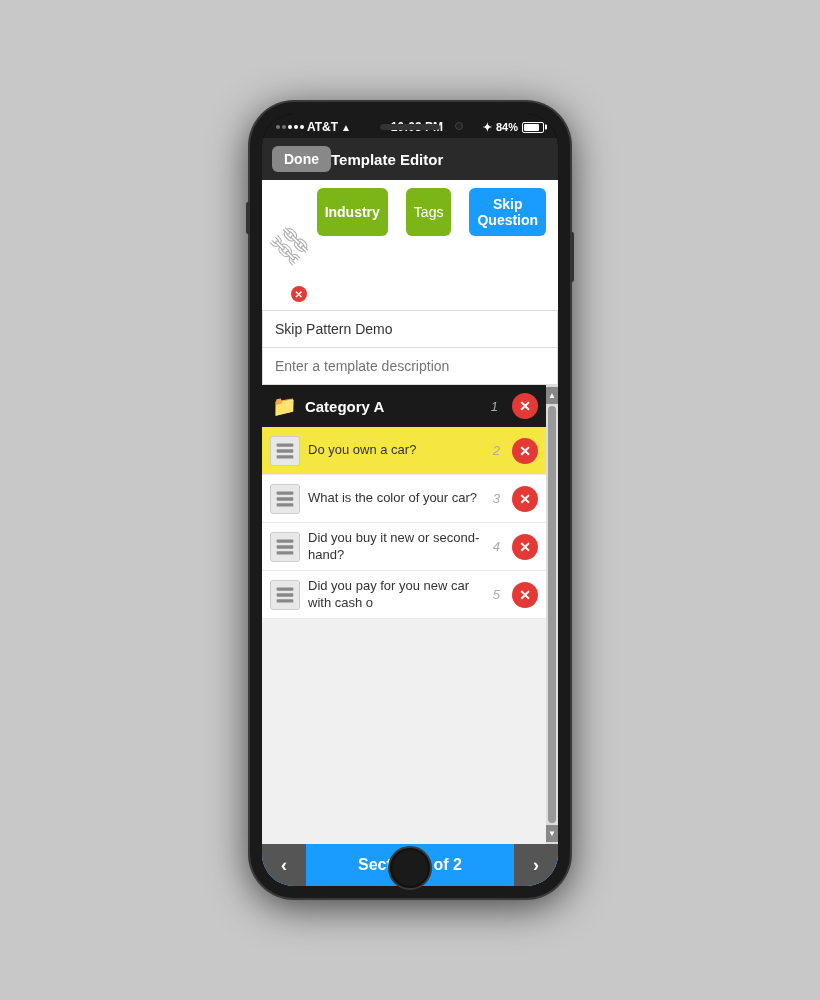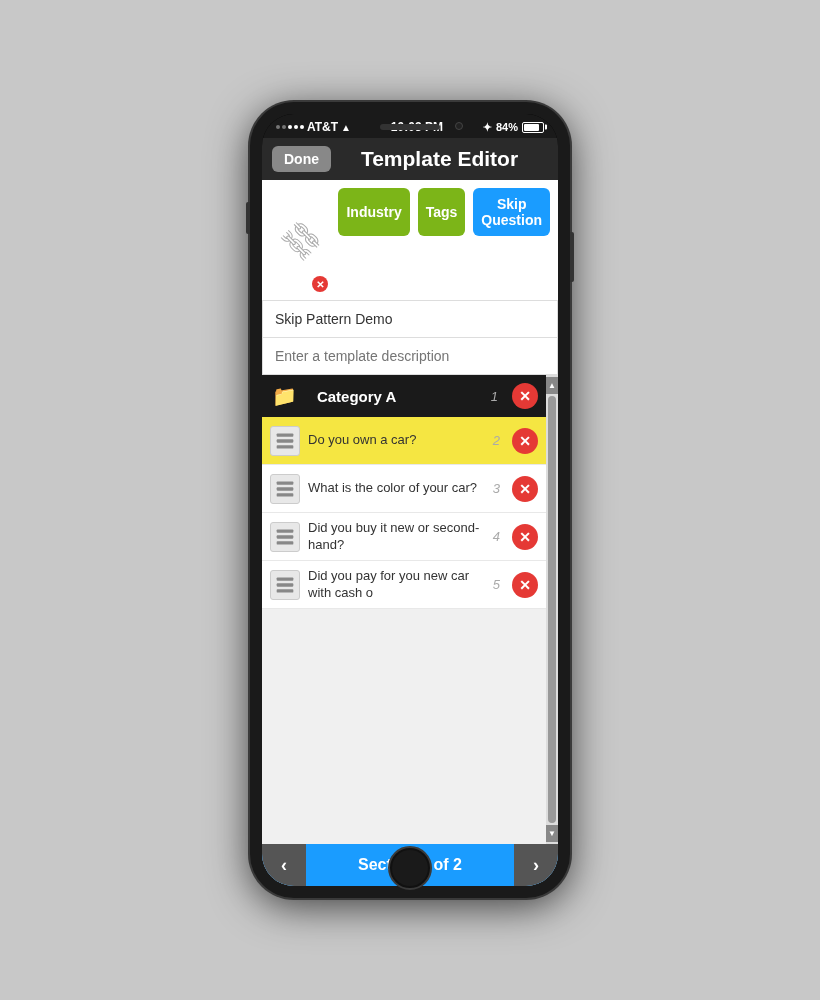--- a/index.html
+++ b/index.html
@@ -167,23 +167,22 @@
       border-radius: 6px;
       padding: 5px 12px;
       font-size: 14px;
       font-weight: 600;
       cursor: pointer;
       text-align: center;
     }
 
     .nav-title {
       flex: 1;
-      text-align: center;
-      color: white;
-      font-size: 21px;
+      color: white;
+      font-size: 15px;
       font-weight: 700;
     }
 
     
     .content-area {
       flex: 1;
       background: #f0f0f0;
       overflow: hidden;
       display: flex;
       flex-direction: column;
@@ -226,23 +225,23 @@
       align-items: center;
       justify-content: center;
       color: white;
       font-size: 10px;
       font-weight: bold;
     }
 
     .buttons-grid {
       flex: 1;
       display: grid;
-      grid-template-columns: 1fr 1fr 1fr;
+      grid-template-columns: 1fr 1fr 1fr 1fr;
       grid-template-rows: 1fr 1fr;
-      gap: 8px;
+      gap: 18px;
     }
 
     .btn-industry {
       background: #7cb518;
       color: white;
       border: none;
       border-radius: 6px;
       font-size: 14px;
       font-weight: 700;
       cursor: pointer;
@@ -259,21 +258,21 @@
       cursor: pointer;
       padding: 8px;
     }
 
     .btn-tags {
       background: #7cb518;
       color: white;
       border: none;
       border-radius: 6px;
       font-size: 14px;
-      font-weight: 700;
+      font-weight: 400;
       cursor: pointer;
       padding: 8px;
     }
 
     .btn-skip-pattern {
       background: #1a9cff;
       color: white;
       border: none;
       border-radius: 6px;
       font-size: 14px;
@@ -366,21 +365,20 @@
 
     .folder-icon {
       font-size: 20px;
     }
 
     .category-name {
       flex: 1;
       color: white;
       font-size: 15px;
       font-weight: 600;
-      margin-left: 12px;
     }
 
     .category-number {
       color: #aaa;
       font-size: 13px;
       font-style: italic;
       margin-right: 6px;
     }
 
     

